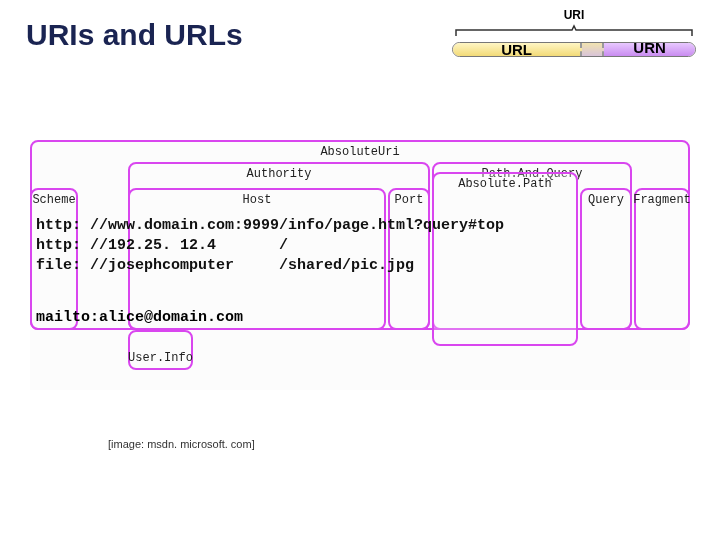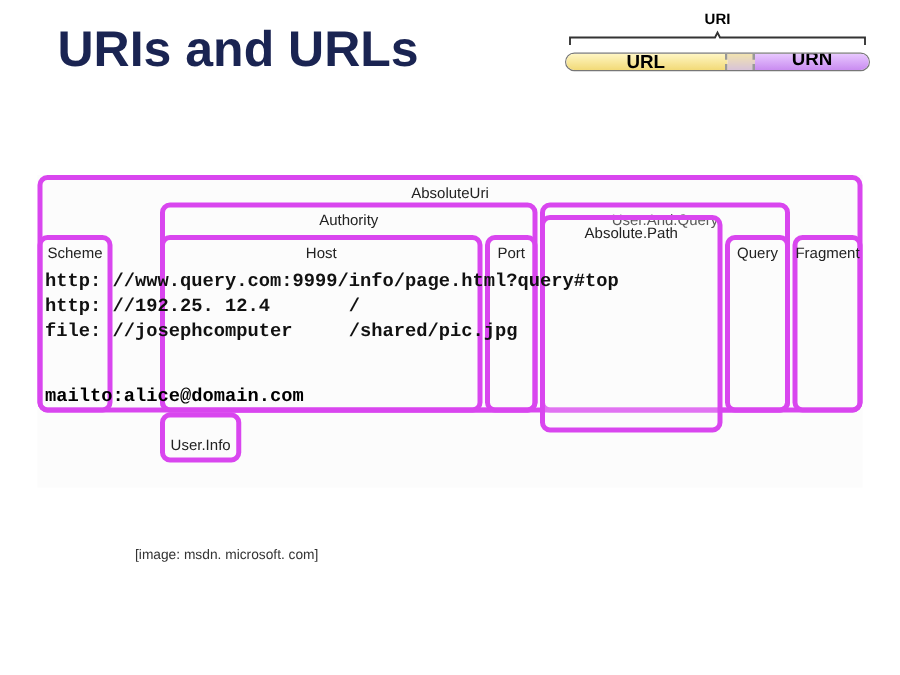--- a/index.html
+++ b/index.html
@@ -8,22 +8,22 @@
     width: 720px;
     height: 540px;
     background: #fff;
     font-family: Arial, Helvetica, sans-serif;
     position: relative;
     overflow: hidden;
   }
   .title {
     position: absolute;
     top: 18px;
-    left: 46px;
-    font-size: 40px;
+    left: 26px;
+    font-size: 30px;
     font-weight: bold;
     color: #1a2452;
   }
   
   .uri-diagram {
     position: absolute;
     top: 8px;
     left: 448px;
     width: 252px;
     height: 70px;
@@ -86,38 +86,38 @@
   .diagram {
     position: absolute;
     top: 140px;
     left: 30px;
     width: 660px;
     height: 250px;
     background: #fcfcfc;
   }
   .dbox {
     position: absolute;
-    border: 4px solid #d946ef;
+    border: 2px solid #d946ef;
     border-radius: 8px;
     display: flex;
     align-items: flex-start;
     justify-content: center;
     padding-top: 3px;
-    font-family: Liberation Sans, sans-serif;
+    font-family: Liberation Mono, monospace;
     font-size: 12px;
     color: #222;
     background: rgba(250,250,250,0.25);
   }
   .dbox span { pointer-events: none; }
   
   .absuri    { left:0;   top:0;   width:660px; height:190px; }
   .authority { left:98px; top:22px; width:302px; height:168px; }
   .pathq     { left:402px; top:22px; width:200px; height:168px; }
 
-  .scheme    { left:0;   top:48px; width:60px;  height:142px; }
+  .scheme    { left:0;   top:48px; width:48px;  height:142px; }
   .host      { left:98px; top:48px; width:258px; height:142px; }
   .port      { left:358px;top:48px; width:42px;  height:142px; }
   .abspath   { left:402px;top:32px; width:146px; height:174px; }
   .query     { left:550px;top:48px; width:52px;  height:142px; }
   .fragment  { left:604px;top:48px; width:56px;  height:142px; }
   .userinfo  { left:98px; top:190px; width:65px; height:40px; align-items:flex-end; padding-bottom:3px; padding-top:0; }
 
   
   .rows {
     position: absolute;
@@ -173,21 +173,21 @@
 </div>
 
 <div class="diagram">
   <div class="dbox absuri">
       <span>AbsoluteUri</span>
     </div>
   <div class="dbox authority">
       <span>Authority</span>
     </div>
   <div class="dbox pathq">
-      <span>User.And.Query</span>
+      <span>Path.And.Query</span>
     </div>
   <div class="dbox scheme">
       <span>Scheme</span>
     </div>
   <div class="dbox host">
       <span>Host</span>
     </div>
   <div class="dbox port">
       <span>Port</span>
     </div>
@@ -197,20 +197,20 @@
   <div class="dbox query">
       <span>Query</span>
     </div>
   <div class="dbox userinfo">
       <span>User.Info</span>
     </div>
   <div class="dbox fragment">
       <span>Fragment</span>
     </div>
 
-  <div class="rows"><span>http: //www.query.com:9999/info/page.html?query#top</span>
+  <div class="rows"><span>http: //www.domain.com:9999/info/page.html?query#top</span>
 <span>http: //192.25. 12.4       /</span>
 <span>file: //josephcomputer     /shared/pic.jpg</span></div>
 
   <div class="row-mailto"><span>mailto:alice@domain.com</span></div>
 </div>
 
 <div class="caption">[image: msdn. microsoft. com]</div>
 
 </body></html>

